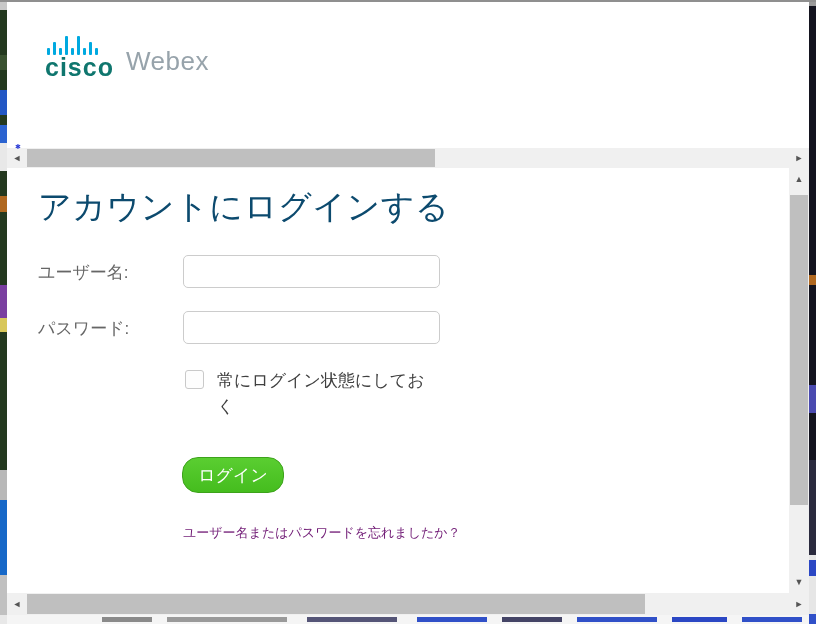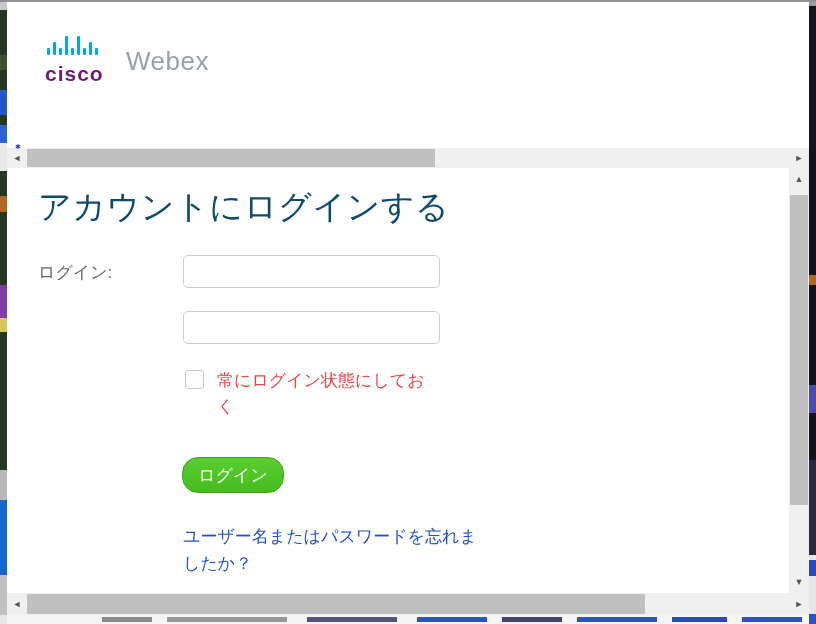--- a/index.html
+++ b/index.html
@@ -15,21 +15,21 @@
   .sliver { overflow:hidden; }
   .seg { position:absolute; left:0; width:100%; }
 
   
   .dialog { left:7px; top:2px; width:802px; height:613px; background:#ffffff; }
 
   
   .logo { position:absolute; left:31px; top:31px; height:46px; }
   .bars { position:absolute; left:9px; top:2px; display:flex; align-items:flex-end; gap:3px; height:20px; }
   .bars span { display:block; width:3px; background:#00a9e0; border-radius:1px; }
-  .cisco-text { position:absolute; left:7px; top:20px; color:#701a75; font-weight:bold; font-size:21px; letter-spacing:1px;margin-top:9px; }
+  .cisco-text { position:absolute; left:7px; top:20px; color:#0f766e; font-weight:bold; font-size:25px; letter-spacing:1px; }
   .webex-text { position:absolute; left:88px; top:13px; color:#97a3ab; font-weight:400; font-size:26px; letter-spacing:0.5px; }
 
   
   .hscroll { height:20px; background:#f0f0f0; }
   .hscroll-top { left:0; top:146px; width:802px; }
   .hscroll-bottom { left:0; top:591px; width:802px; height:22px; }
   .vscroll { left:782px; top:166px; width:20px; height:425px; background:#f0f0f0; }
   .sb-btn { position:absolute; display:flex; align-items:center; justify-content:center; color:#555555; font-size:9px; line-height:1; background:#f0f0f0; cursor:default; }
   .sb-thumb { position:absolute; background:#bfbfbf; }
   .blue-dot { position:absolute; left:8px; top:142px; width:5px; height:5px; color:#2b3cd6; font-size:7px; line-height:5px; }
@@ -37,24 +37,24 @@
   
   .title { position:absolute; left:31px; top:183px; font-size:33px; font-weight:400; color:#0c4a6e; letter-spacing:0.5px; }
   .field-label { position:absolute; left:31px; font-size:17px; color:#666666; }
   .txt-input { position:absolute; left:176px; width:257px; height:33px; border:1px solid #cccccc; border-radius:5px; background:#ffffff; font-size:15px; padding:0 8px; color:#333; outline:none; }
   .lbl-user { top:259px; }
   .inp-user { top:253px; }
   .lbl-pass { top:315px; }
   .inp-pass { top:309px; }
 
   .checkbox { position:absolute; left:178px; top:368px; width:19px; height:19px; border:1px solid #c9c9c9; border-radius:3px; background:#fdfdfd; cursor:pointer; }
-  .checkbox-label { position:absolute; left:210px; top:366px; width:215px; font-size:17px; color:#ef4444; line-height:1.5; }
+  .checkbox-label { position:absolute; left:210px; top:366px; width:215px; font-size:17px; color:#404040; line-height:1.5; }
 
   .login-btn { position:absolute; left:175px; top:455px; width:102px; height:36px; border:1px solid #3da31b; border-radius:16px; background:linear-gradient(#5ace31,#45bd1e); color:#ffffff; font-size:17px; cursor:pointer; font-family:inherit; }
-  .forgot-link { position:absolute; left:176px; top:521px; width:305px; font-size:17px; color:#1d4ed8; line-height:1.6; text-decoration:none; cursor:pointer; }
+  .forgot-link { position:absolute; left:176px; top:521px; width:305px; font-size:13px; color:#701a75; line-height:1.6; text-decoration:none; cursor:pointer; }
 
   .frag { position:absolute; top:2px; height:5px; }
 </style>
 </head>
 <body>
 
 <div class="screen">
 
   <div class="abs sliver" style="left:0;top:0;width:7px;height:624px;background:#24391f;">
     <div class="seg" style="top:0;height:10px;background:#c8c8c8;"></div>
@@ -114,23 +114,24 @@
 
     <div class="abs hscroll hscroll-top">
       <div class="sb-btn" style="left:0;top:0;width:20px;height:20px;">◄</div>
       <div class="sb-thumb" style="left:20px;top:1px;width:408px;height:18px;"></div>
       <div class="sb-btn" style="right:0;top:0;width:20px;height:20px;">►</div>
     </div>
     <div class="blue-dot">✱</div>
 
     <h1 class="title">アカウントにログインする</h1>
 
-    <label class="field-label lbl-user">ログイン:</label>
+    <label class="field-label lbl-user">ユーザー名:</label>
     <input class="txt-input inp-user" type="text" value="" style="">
 
+    <label class="field-label lbl-pass">パスワード:</label>
     <input class="txt-input inp-pass" type="password" value="" style="">
 
     <div class="checkbox"></div>
     <div class="checkbox-label">常にログイン状態にしておく</div>
 
     <button class="login-btn">ログイン</button>
 
     <a class="forgot-link">ユーザー名またはパスワードを忘れましたか？</a>
 
     <div class="abs vscroll">

